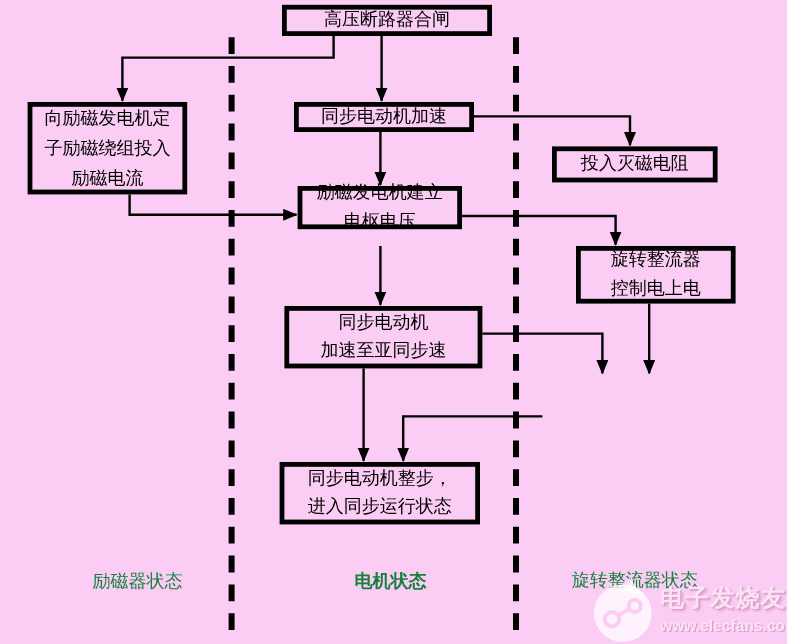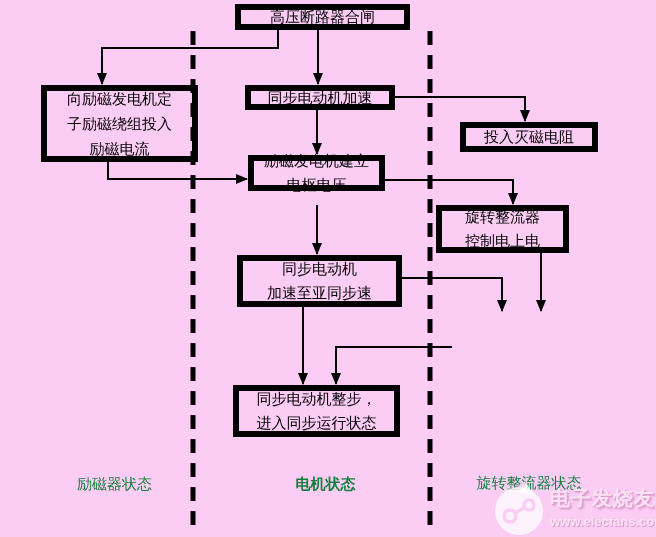--- a/index.html
+++ b/index.html
@@ -13,21 +13,21 @@
     position: relative;
     width: 656px; height: 537px;
     background: #fbcdf4;
   }
   .connectors {
     position: absolute; left: 0; top: 0;
   }
   .node {
     position: absolute;
     box-sizing: border-box;
-    border: 6px solid #000000;
+    border: 4px solid #000000;
     background: transparent;
     color: #000;
     font-size: 15px;
     line-height: 24px;
     display: flex;
     align-items: center;
     justify-content: center;
     text-align: center;
     white-space: pre-line;
   }
@@ -86,32 +86,32 @@
     <polyline points="385,180 513,180 513,204" fill="none" stroke="#000" stroke-width="2" marker-end="url(#arrow)"></polyline>
     <polyline points="317,205 317,254" fill="none" stroke="#000" stroke-width="2" marker-end="url(#arrow)"></polyline>
     <polyline points="402,278 502,278 502,311" fill="none" stroke="#000" stroke-width="2" marker-end="url(#arrow)"></polyline>
     <polyline points="541,253 541,311" fill="none" stroke="#000" stroke-width="2" marker-end="url(#arrow)"></polyline>
     <polyline points="452,347 336,347 336,384" fill="none" stroke="#000" stroke-width="2" marker-end="url(#arrow)"></polyline>
     <polyline points="303,307 303,384" fill="none" stroke="#000" stroke-width="2" marker-end="url(#arrow)"></polyline>
   </svg>
 
   <div class="node" style="left:235px; top:4px; width:175px; height:26px;">高压断路器合闸</div>
 
-  <div class="node" style="left:41px; top:85px; width:157px; height:77px; line-height:25px;">向励磁发电机定
+  <div class="node" style="left:23px; top:85px; width:133px; height:77px; line-height:25px;">向励磁发电机定
 子励磁绕组投入
 励磁电流</div>
 
   <div class="node" style="left:245px; top:85px; width:150px; height:25px;">同步电动机加速</div>
 
   <div class="node" style="left:460px; top:122px; width:138px; height:30px;">投入灭磁电阻</div>
 
   <div class="node" style="left:248px; top:155px; width:137px; height:36px;">励磁发电机建立
 电枢电压</div>
 
-  <div class="node" style="left:436px; top:205px; width:133px; height:48px;">旋转整流器
+  <div class="node" style="left:480px; top:205px; width:133px; height:48px;">旋转整流器
 控制电上电</div>
 
   <div class="node" style="left:237px; top:255px; width:165px; height:52px;">同步电动机
 加速至亚同步速</div>
 
 
   <div class="node" style="left:233px; top:385px; width:167px; height:52px;">同步电动机整步，
 进入同步运行状态</div>
 
   <div class="lane-label" style="left:62px; top:475px; width:105px;">励磁器状态</div>

